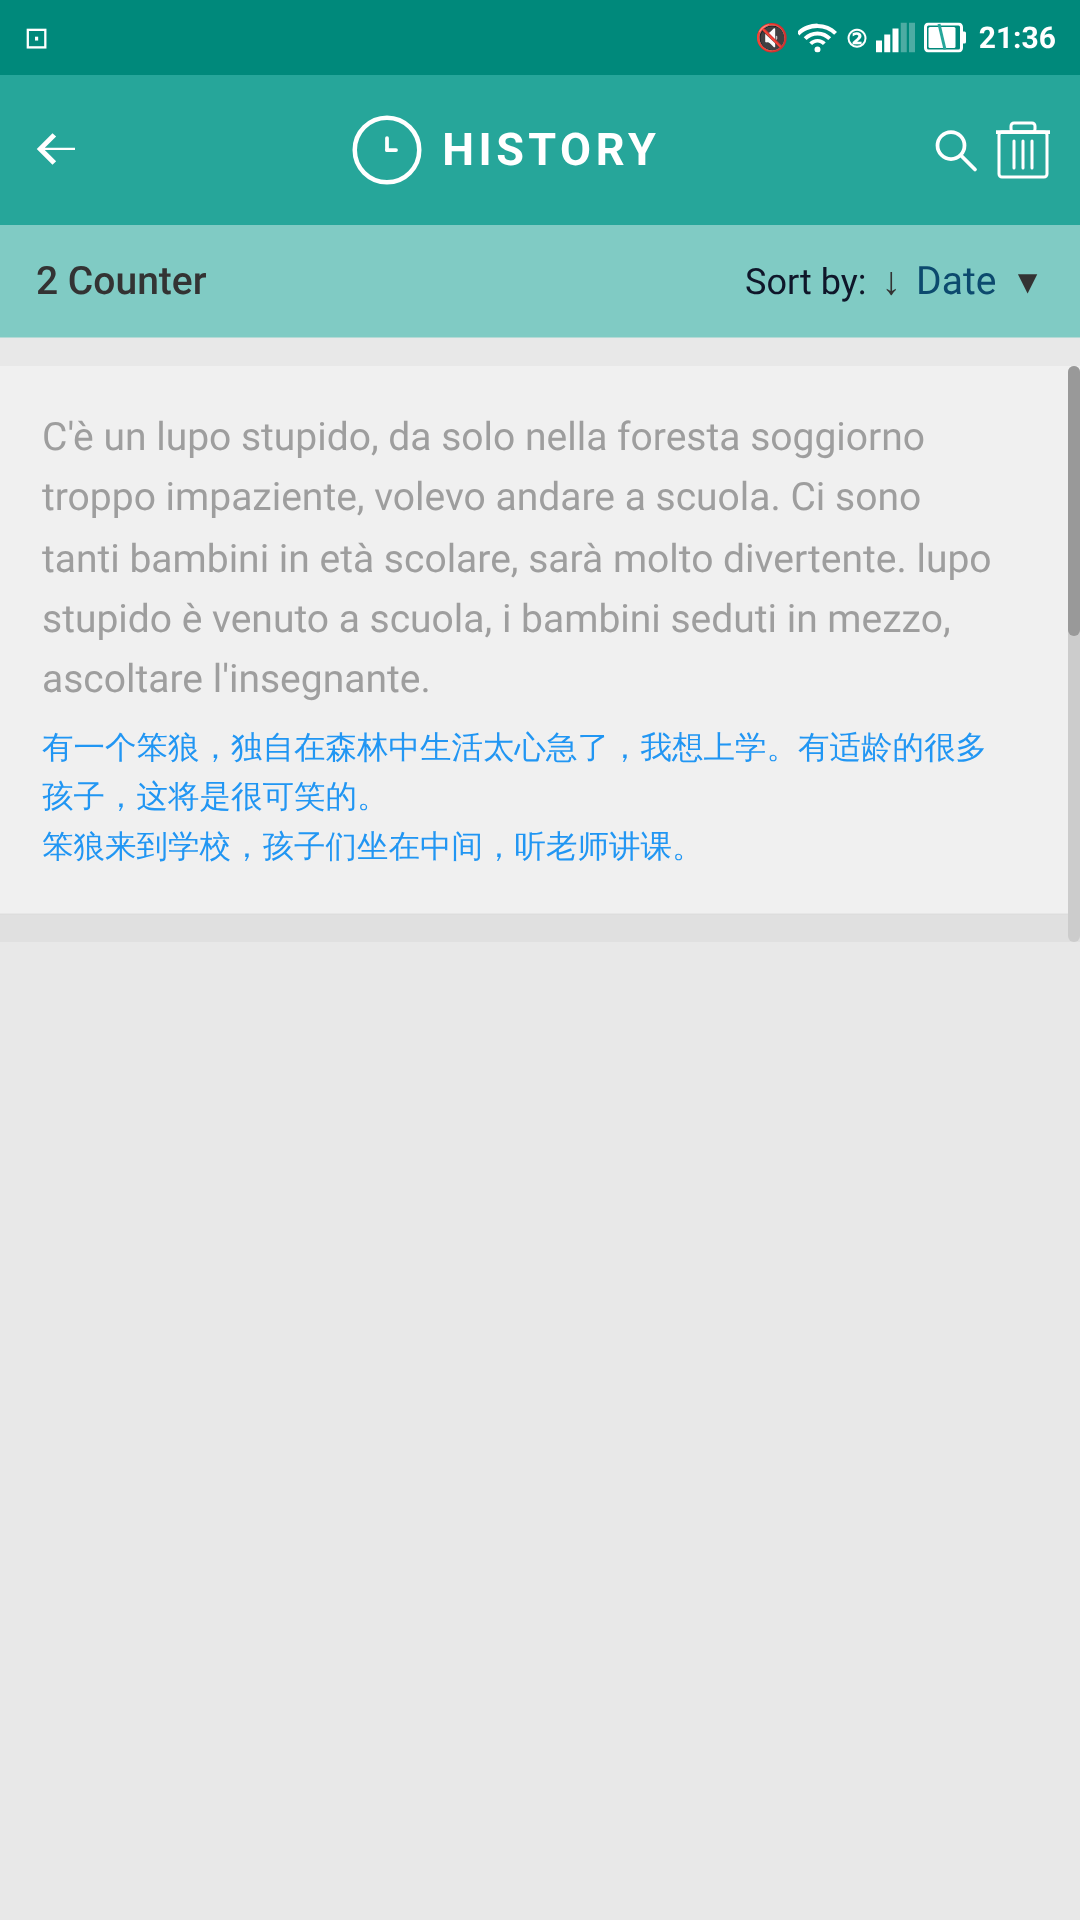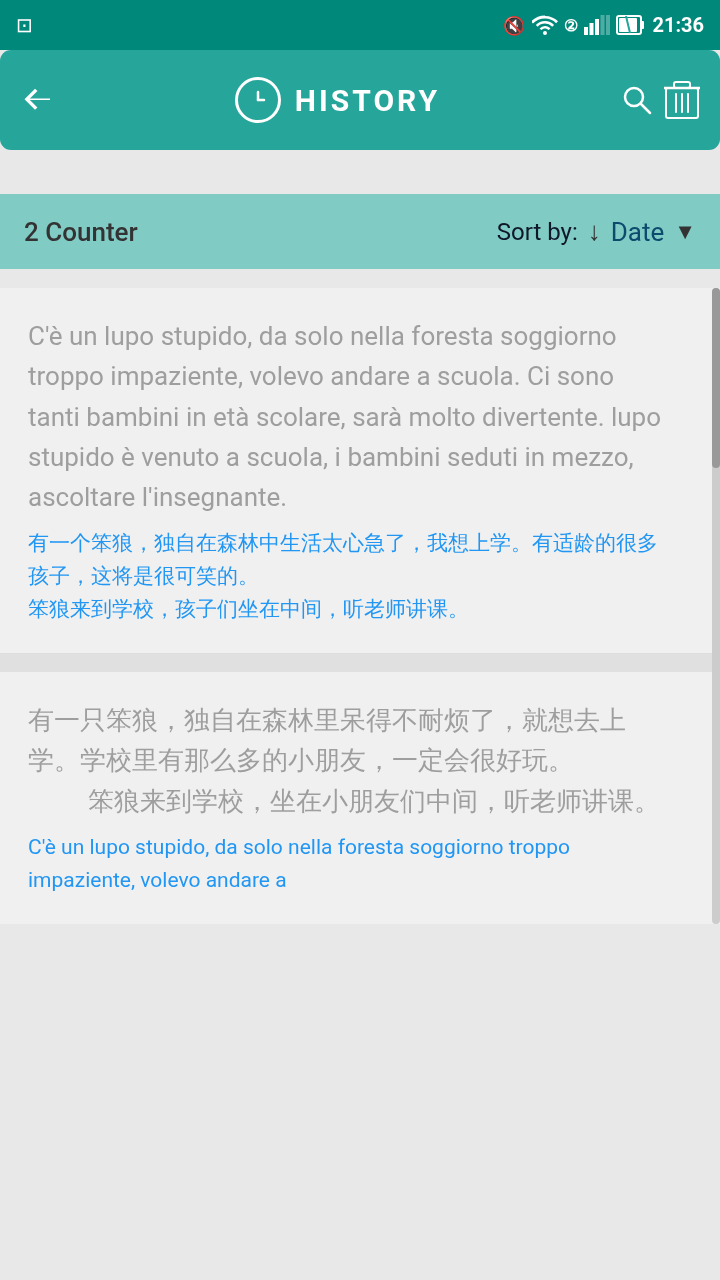--- a/index.html
+++ b/index.html
@@ -37,21 +37,20 @@
 
     
     .toolbar {
       width: 720px;
       height: 100px;
       background: #26A69A;
       display: flex;
       align-items: center;
       padding: 0 20px;
       gap: 9px;
-      border-radius: 11px;
     }
     .toolbar-back {
       color: white;
       font-size: 36px;
       cursor: pointer;
       display: flex;
       align-items: center;
     }
     .toolbar-title-area {
       flex: 1;
@@ -82,21 +81,20 @@
     }
 
     
     .filter-bar {
       width: 720px;
       height: 75px;
       background: #80CBC4;
       display: flex;
       align-items: center;
       padding: 0 24px;
-      margin-top: 44px;
     }
     .filter-counter {
       font-size: 26px;
       color: #333;
       font-weight: 500;
       flex: 1;
     }
     .filter-sort {
       display: flex;
       align-items: center;
@@ -268,17 +266,13 @@
     <div class="scrollbar-thumb"></div>
   </div>
 
   <div class="list-item">
     <p class="text-gray">C'è un lupo stupido, da solo nella foresta soggiorno troppo impaziente, volevo andare a scuola. Ci sono tanti bambini in età scolare, sarà molto divertente. lupo stupido è venuto a scuola, i bambini seduti in mezzo, ascoltare l'insegnante.</p>
     <p class="text-blue">有一个笨狼，独自在森林中生活太心急了，我想上学。有适龄的很多孩子，这将是很可笑的。<br>笨狼来到学校，孩子们坐在中间，听老师讲课。</p>
   </div>
 
   <div style="height:18px;background:#e0e0e0;"></div>
 
-  <div class="list-item">
-    <p class="text-gray">有一只笨狼，独自在森林里呆得不耐烦了，就想去上学。学校里有那么多的小朋友，一定会很好玩。<br><span style="margin-left:60px;display:inline-block;">笨狼来到学校，坐在小朋友们中间，听老师讲课。</span></p>
-    <p class="text-blue">C'è un lupo stupido, da solo nella foresta soggiorno troppo impaziente, volevo andare a</p>
-  </div>
 </div>
 
 </body></html>

